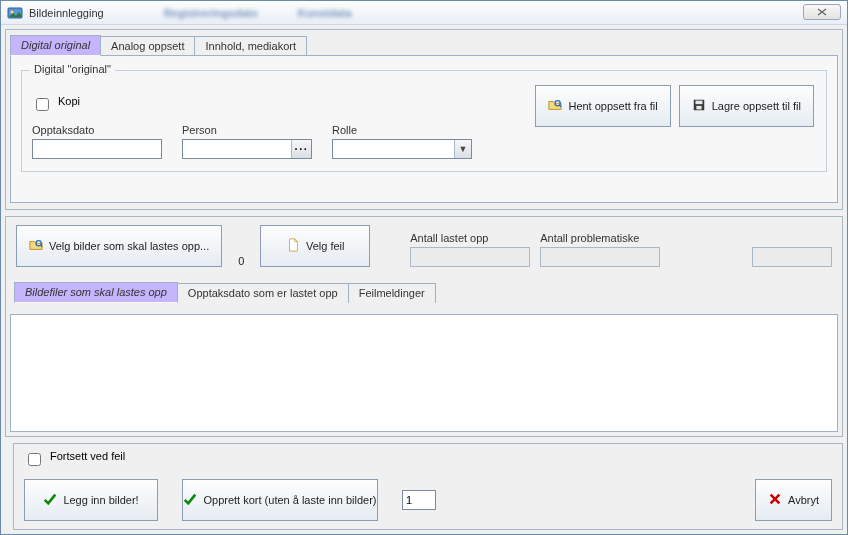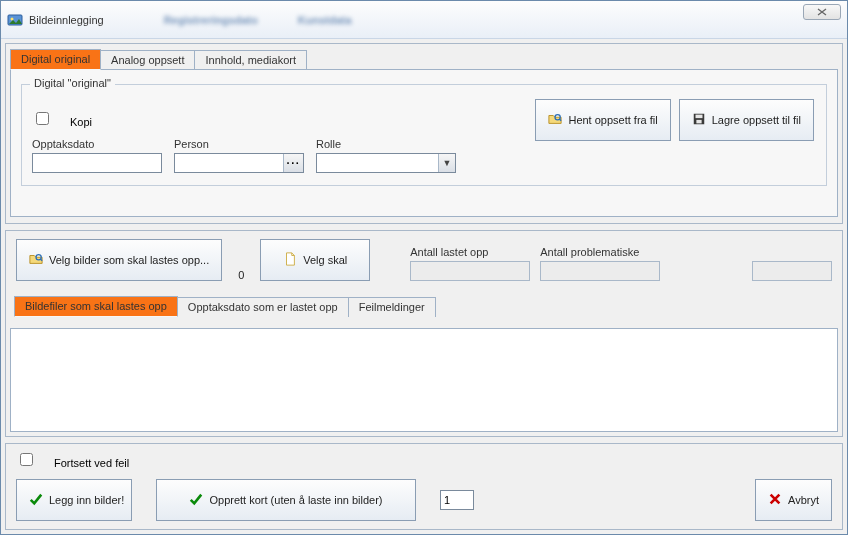--- a/index.html
+++ b/index.html
@@ -14,21 +14,21 @@
   }
   .window {
     width: 848px;
     height: 535px;
     background: #f0f0f0;
     border: 1px solid #6b8aab;
     display: flex;
     flex-direction: column;
   }
   .titlebar {
-    height: 38px;
+    height: 24px;
     background: linear-gradient(#fdfdfd, #e9eff7);
     border-bottom: 1px solid #c9d6e6;
     display: flex;
     align-items: center;
     padding: 0 6px;
     position: relative;
   }
   .titlebar .app-icon {
     width: 16px; height: 16px;
     margin-right: 6px;
@@ -83,23 +83,24 @@
     border: 1px solid #9fb1c6;
     border-bottom: none;
     background: #f0f0f0;
     margin-right: -1px;
     position: relative;
     top: 1px;
     cursor: pointer;
     color: #333;
   }
   .tab.active {
-    background: #f97316;
+    background: #c4b5fd;
     z-index: 2;
     border-bottom: 1px solid #f7f7f7;
+    font-style: italic;
   }
   .tab-body {
     border: 1px solid #9fb1c6;
     margin: 0 4px 6px 4px;
     background: #f7f7f7;
     padding: 8px 10px 30px 10px;
     position: relative;
   }
   .groupbox {
     border: 1px solid #c3cedb;
@@ -110,22 +111,22 @@
   .groupbox .legend {
     position: absolute;
     top: -8px;
     left: 8px;
     background: #f7f7f7;
     padding: 0 4px;
     color: #333;
   }
   .checkbox {
     display: flex;
-    align-items: flex-end;
-    gap: 18px;
+    align-items: flex-start;
+    gap: 6px;
     margin-bottom: 2px;
   }
   .checkbox input { width: 13px; height: 13px; }
   .btn {
     display: inline-flex;
     align-items: center;
     gap: 6px;
     padding: 20px 12px;
     height: 22px;
     border: 1px solid #8a9db3;
@@ -137,21 +138,21 @@
   .btn svg { width: 14px; height: 14px; flex-shrink: 0; }
   .top-right-btns {
     position: absolute;
     right: 12px;
     top: 14px;
     display: flex;
     gap: 8px;
   }
   .field-row {
     display: flex;
-    gap: 12px;
+    gap: 20px;
     margin-top: 10px;
   }
   .field {
     display: flex;
     flex-direction: column;
     gap: 3px;
   }
   .field label { color: #333; }
   .txt {
     height: 20px;
@@ -215,20 +216,21 @@
     margin: 0 4px 4px 4px;
     flex: 1;
     background: #fff;
   }
   
   .bottom {
     padding: 6px 10px 8px 10px;
     display: flex;
     flex-direction: column;
     gap: 8px;
+    margin-left: 8px;
   }
   .bottom-row {
     display: flex;
     align-items: center;
     gap: 24px;
   }
   .bottom-row .spacer { flex: 1; }
   .icon-check { stroke: #0a8a0a; stroke-width: 3; fill: none; }
   .icon-x { stroke: #c00; stroke-width: 3; fill: none; }
 </style>
@@ -334,21 +336,21 @@
           <span>Velg bilder som skal lastes opp...</span>
         </div>
         <div class="count-box">0</div>
         <div class="btn" style="width:110px;justify-content:center;">
           <span>
             <svg viewBox="0 0 16 16">
                 <path d="M4 1h6l3 3v11H4z" fill="#fff" stroke="#caa83a"></path>
                 <path d="M10 1v3h3" fill="none" stroke="#caa83a"></path>
               </svg>
           </span>
-          <span>Velg skal</span>
+          <span>Velg feil</span>
         </div>
         <div style="width:20px;"></div>
         <div class="stat-col">
           <label>Antall lastet opp</label>
           <div class="readonly"></div>
         </div>
         <div class="stat-col">
           <label>Antall problematiske</label>
           <div class="readonly"></div>
         </div>
@@ -363,29 +365,29 @@
       </div>
       <div class="filebox"></div>
     </div>
 
     <div class="panel bottom">
       <div class="checkbox">
         <input type="checkbox" style="">
         <span>Fortsett ved feil</span>
       </div>
       <div class="bottom-row">
-        <div class="btn" style="width:116px;justify-content:space-between;">
+        <div class="btn" style="width:134px;justify-content:center;">
           <span>
             <svg viewBox="0 0 16 16">
                 <path class="icon-check" d="M2 9l4 4L14 3"></path>
               </svg>
           </span>
           <span>Legg inn bilder!</span>
         </div>
-        <div class="btn" style="width:260px;justify-content:center;">
+        <div class="btn" style="width:196px;justify-content:center;">
           <span>
             <svg viewBox="0 0 16 16">
                 <path class="icon-check" d="M2 9l4 4L14 3"></path>
               </svg>
           </span>
           <span>Opprett kort (uten å laste inn bilder)</span>
         </div>
         <input class="txt" style="width: 34px; text-align: left;" value="1">
         <div class="spacer"></div>
         <div class="btn">

